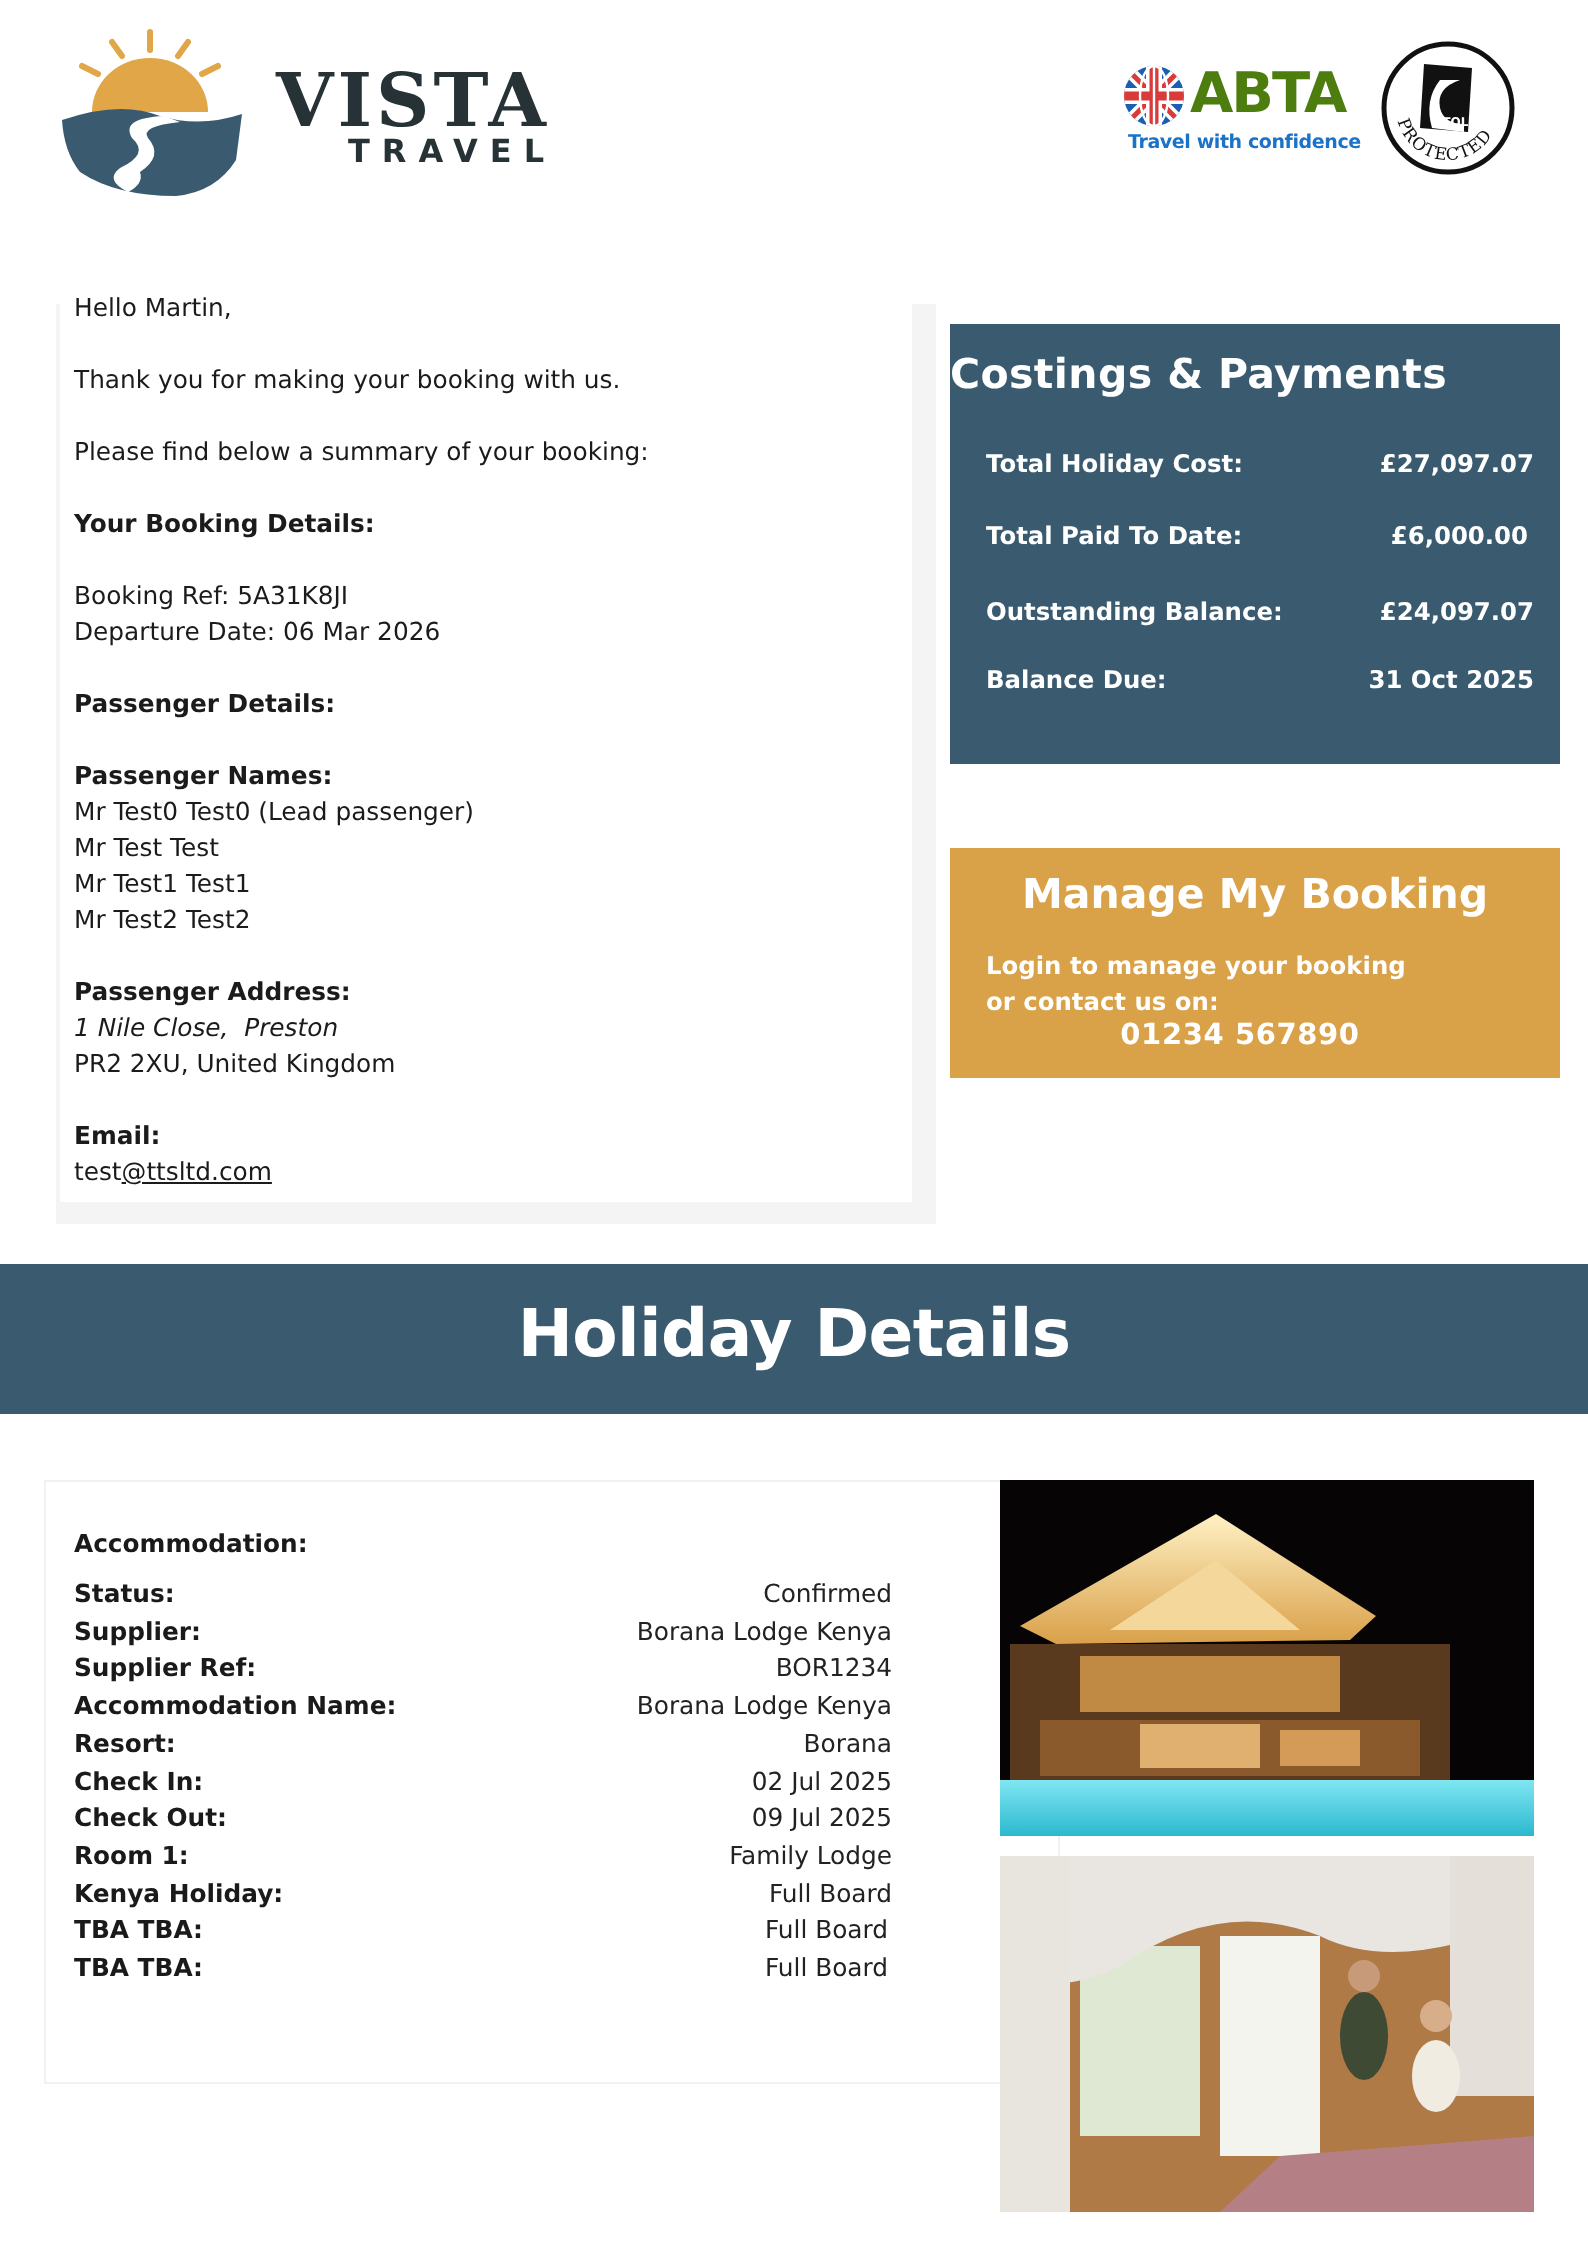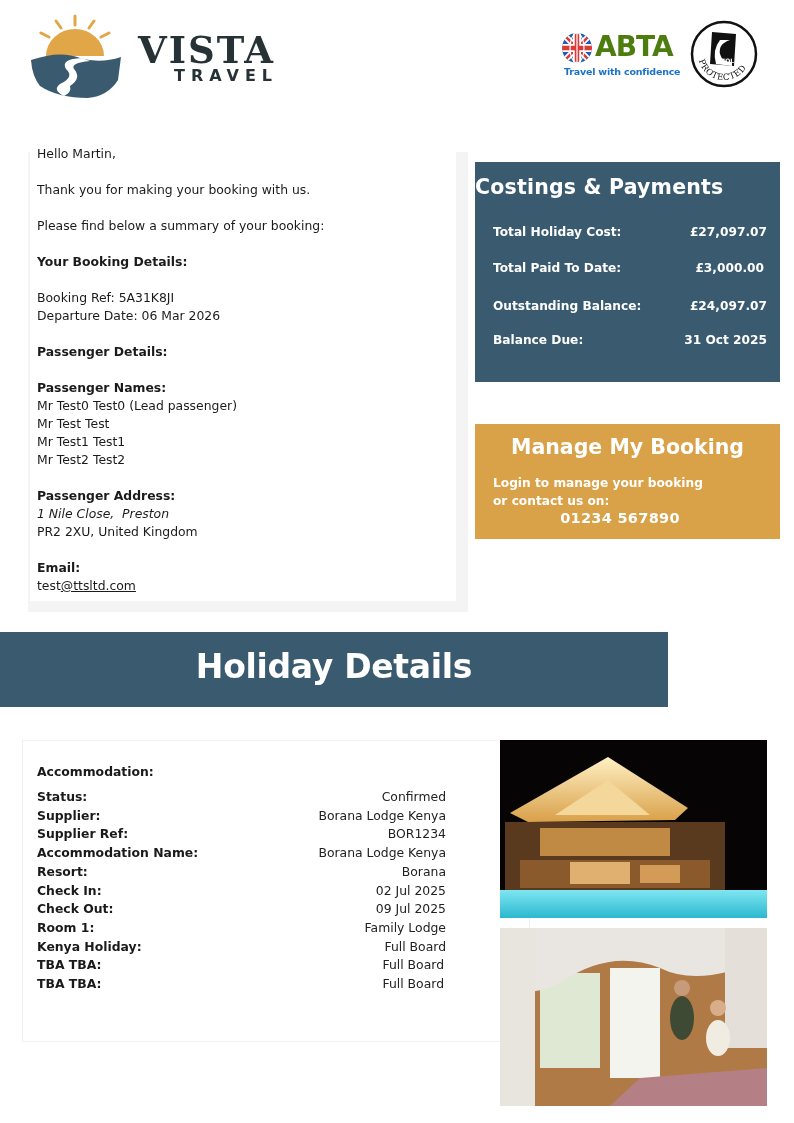--- a/index.html
+++ b/index.html
@@ -24,21 +24,21 @@
 
   .costs { position: absolute; left: 475px; top: 162px; width: 305px; height: 220px; background: #3a5b6f; color: #ffffff; }
   .costs h2 { position: absolute; left: 0; top: 13px; width: 100%; text-align: left; font-size: 20.5px; font-weight: bold; letter-spacing: 0.2px; }
   .cost-row { position: absolute; left: 18px; width: 274px; font-size: 12.2px; font-weight: bold; display: flex; justify-content: space-between; }
 
   .manage { position: absolute; left: 475px; top: 424px; width: 305px; height: 115px; background: #d9a148; color: #ffffff; }
   .manage h2 { position: absolute; left: 0; top: 11px; width: 100%; text-align: center; font-size: 20.5px; font-weight: bold; }
   .manage .msg { position: absolute; left: 18px; top: 51px; font-size: 12.2px; font-weight: bold; line-height: 17.5px; }
   .manage .phone { position: absolute; left: 0; top: 86px; width: 290px; text-align: center; font-size: 14.5px; font-weight: bold; letter-spacing: 0.3px; }
 
-  .holiday-banner { position: absolute; left: 0; top: 632px; width: 668px; height: 75px; background: #3a5b6f; }
+  .holiday-banner { position: absolute; left: 0; top: 632px; width: 794px; height: 75px; background: #3a5b6f; }
   .holiday-banner h1 { position: absolute; left: 0; top: 15px; width: 100%; text-align: center; color: #ffffff; font-size: 33px; font-weight: bold; letter-spacing: -0.3px; }
 
   .accom { position: absolute; left: 22px; top: 740px; width: 508px; height: 302px; border: 1px solid #f1f1f1; background: #ffffff; text-align: right; }
   .accom .title { position: absolute; left: 14px; top: 23px; font-size: 12.4px; font-weight: bold; }
   .accom-row { position: absolute; left: 14px; width: 409px; display: flex; justify-content: space-between; font-size: 12.4px; line-height: 18px; gap: 36px; }
   .accom-row .k { font-weight: bold; }
   .accom-row .v { color: #222; }
 
   .photo { position: absolute; left: 500px; width: 267px; overflow: hidden; }
   .photo1 { top: 740px; height: 178px; background: #050505; }
@@ -132,21 +132,21 @@
 </div>
 
 <div class="costs">
   <h2>Costings &amp; Payments</h2>
   <div class="cost-row" style="top:63px;">
     <span>Total Holiday Cost:</span>
     <span>£27,097.07</span>
   </div>
   <div class="cost-row" style="top:99px;">
     <span>Total Paid To Date:</span>
-    <span style="padding-right:3px;">£3,000.00</span>
+    <span style="padding-right:3px;">£6,000.00</span>
   </div>
   <div class="cost-row" style="top:137px;">
     <span>Outstanding Balance:</span>
     <span>£24,097.07</span>
   </div>
   <div class="cost-row" style="top:171px;">
     <span>Balance Due:</span>
     <span>31 Oct 2025</span>
   </div>
 </div>

